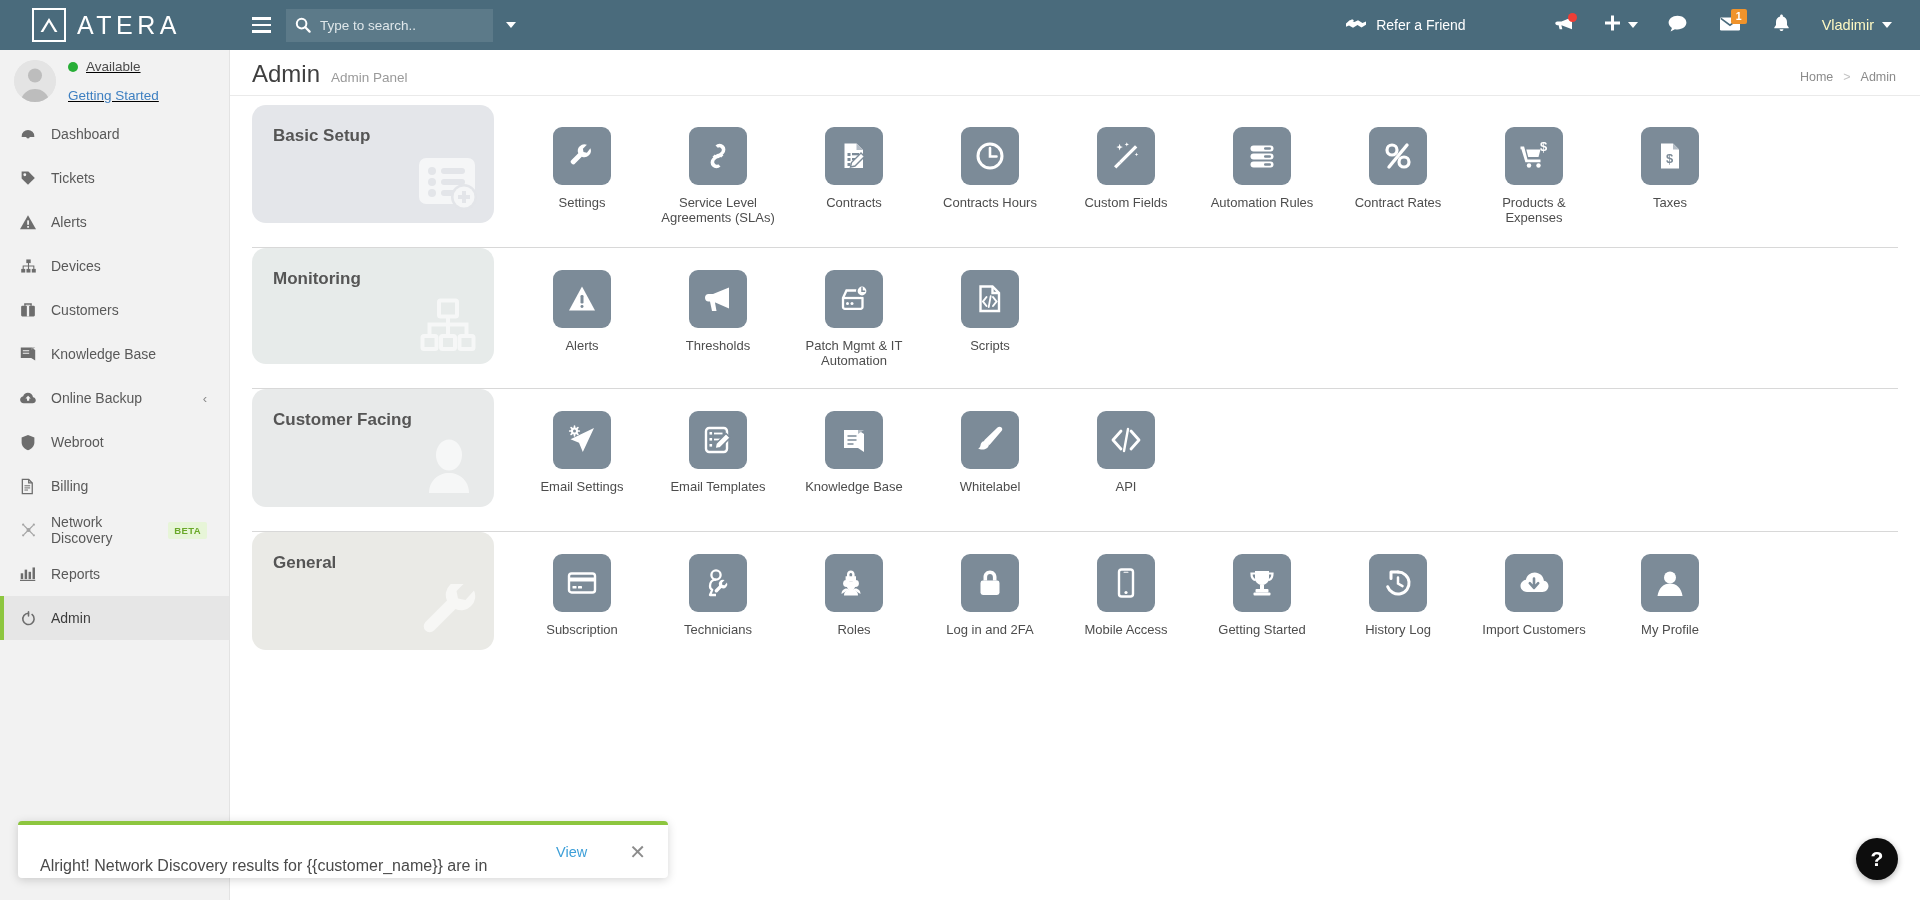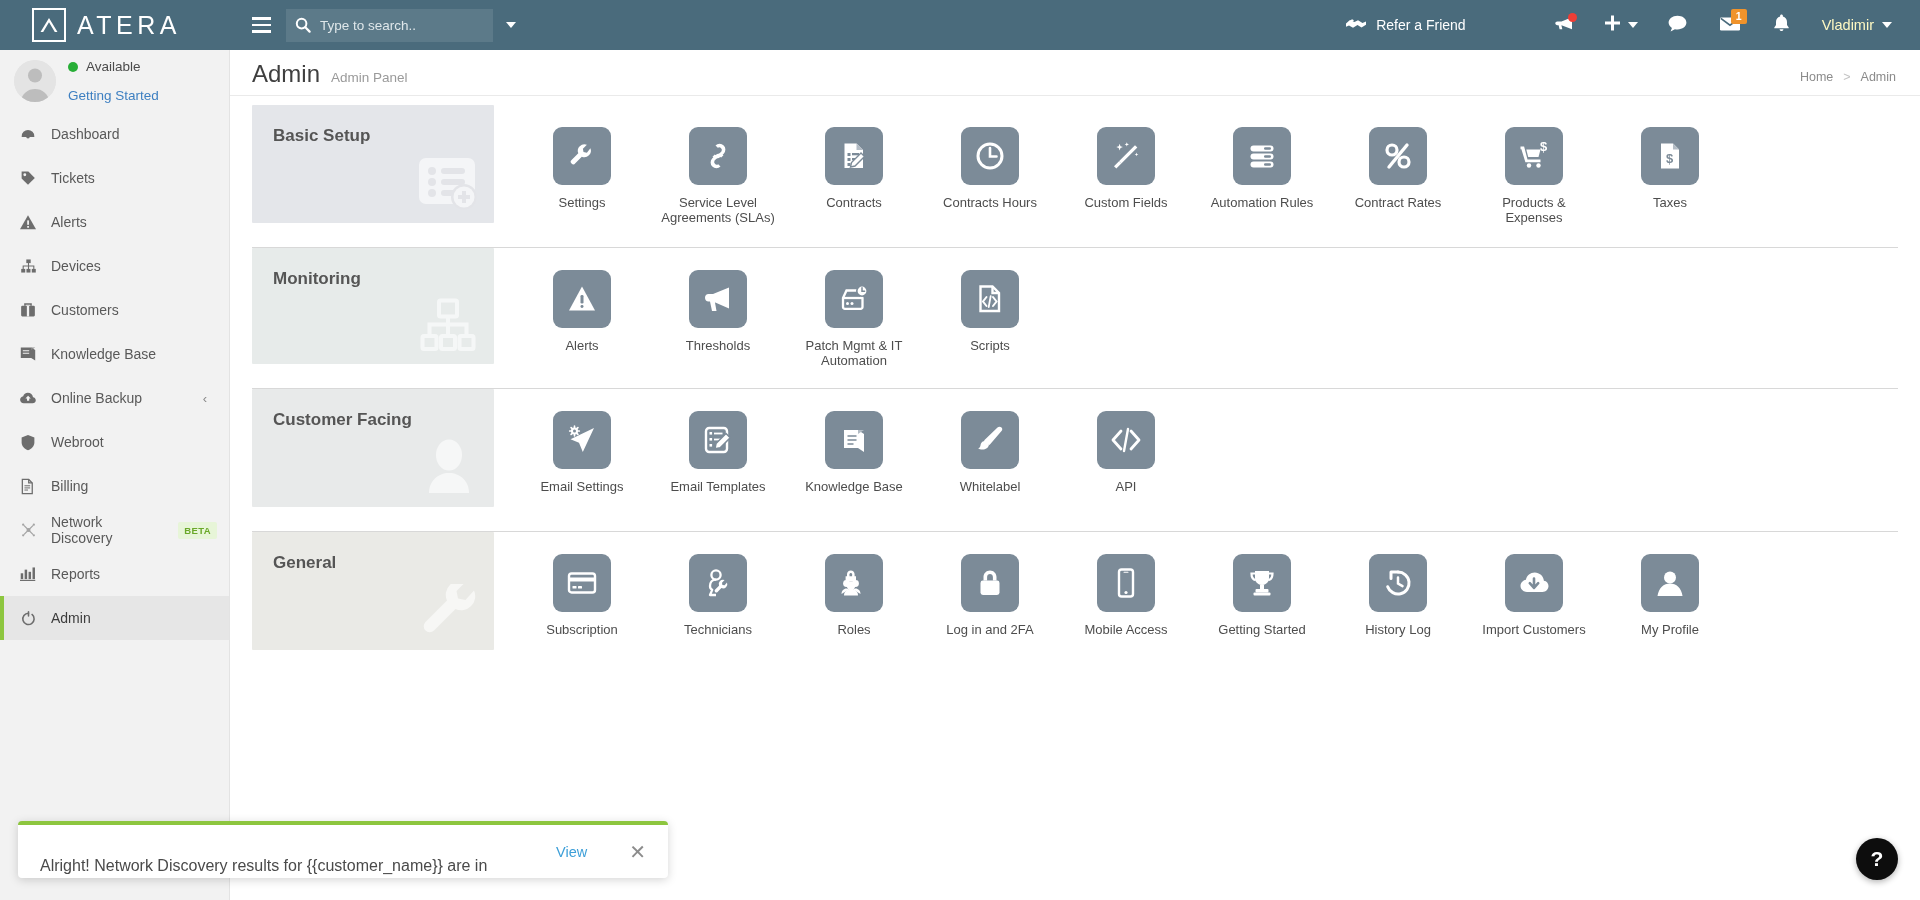--- a/index.html
+++ b/index.html
@@ -94,21 +94,21 @@
   }
   .profile {
     height: 62px; display: flex; align-items: center;
     padding: 0 0 0 14px; gap: 12px;
   }
   .avatar {
     width: 42px; height: 42px; border-radius: 50%;
     background: #e4e4e4; overflow: hidden; position: relative; flex: 0 0 auto;
   }
   .avatar svg { position: absolute; left: 0; top: 0; }
-  .profile-txt { display: flex; flex-direction: column; gap: 14px; }
+  .profile-txt { display: flex; flex-direction: column; gap: 14px; text-decoration: underline; }
   .status-line { display: flex; align-items: center; gap: 8px; }
   .status-dot { width: 10px; height: 10px; border-radius: 50%; background: #27ae36; }
   .status-text { font-size: 13.5px; color: #4b4b4b; }
   .getting-started { font-size: 13.5px; color: #3d7fc1; cursor: pointer; }
 
   .nav-item {
     height: 44px; display: flex; align-items: center;
     padding-left: 18px; gap: 13px; cursor: pointer;
     position: relative; color: #595959; font-size: 14px;
   }
@@ -117,21 +117,21 @@
     flex: 0 0 auto;
   }
   .nav-item.active {
     background: #e6e6e6; color: #3c3c3c;
   }
   .nav-item.active::before {
     content: ""; position: absolute; left: 0; top: 0;
     width: 4px; height: 100%; background: #8dc63f;
   }
   .beta-badge {
-    margin-left: auto; margin-right: 12px;
+    margin-left: auto; margin-right: 22px;
     background: #e7f5d8; color: #6aa829;
     font-size: 9.5px; font-weight: 700; letter-spacing: .4px;
     padding: 3px 6px; border-radius: 2px;
   }
   .chev-left { margin-left: auto; margin-right: 22px; color: #8a8a8a; font-size: 13px; }
 
   
   .main {
     position: absolute; top: 50px; left: 230px;
     width: 1690px; height: 850px; background: #fff;
@@ -151,21 +151,21 @@
   .breadcrumb .bhome { cursor: pointer; }
 
   .sections { padding: 9px 22px 0 22px; }
   .section {
     display: flex; align-items: stretch;
     border-bottom: 1px solid #d8d8d8; padding-bottom: 0;
   }
   .section:last-child { border-bottom: none; }
   .sec-card {
     width: 242px; flex: 0 0 242px;
-    border-radius: 1px; position: relative; overflow: hidden;
+    border-radius: 14px; position: relative; overflow: hidden;
     margin-bottom: 24px;
   }
   .sec-card .sec-title {
     position: absolute; left: 21px; top: 21px;
     font-size: 17px; font-weight: 700; color: #555555;
   }
   .sec-card .sec-deco {
     position: absolute; right: 16px; bottom: 8px;
     opacity: .62;
   }

